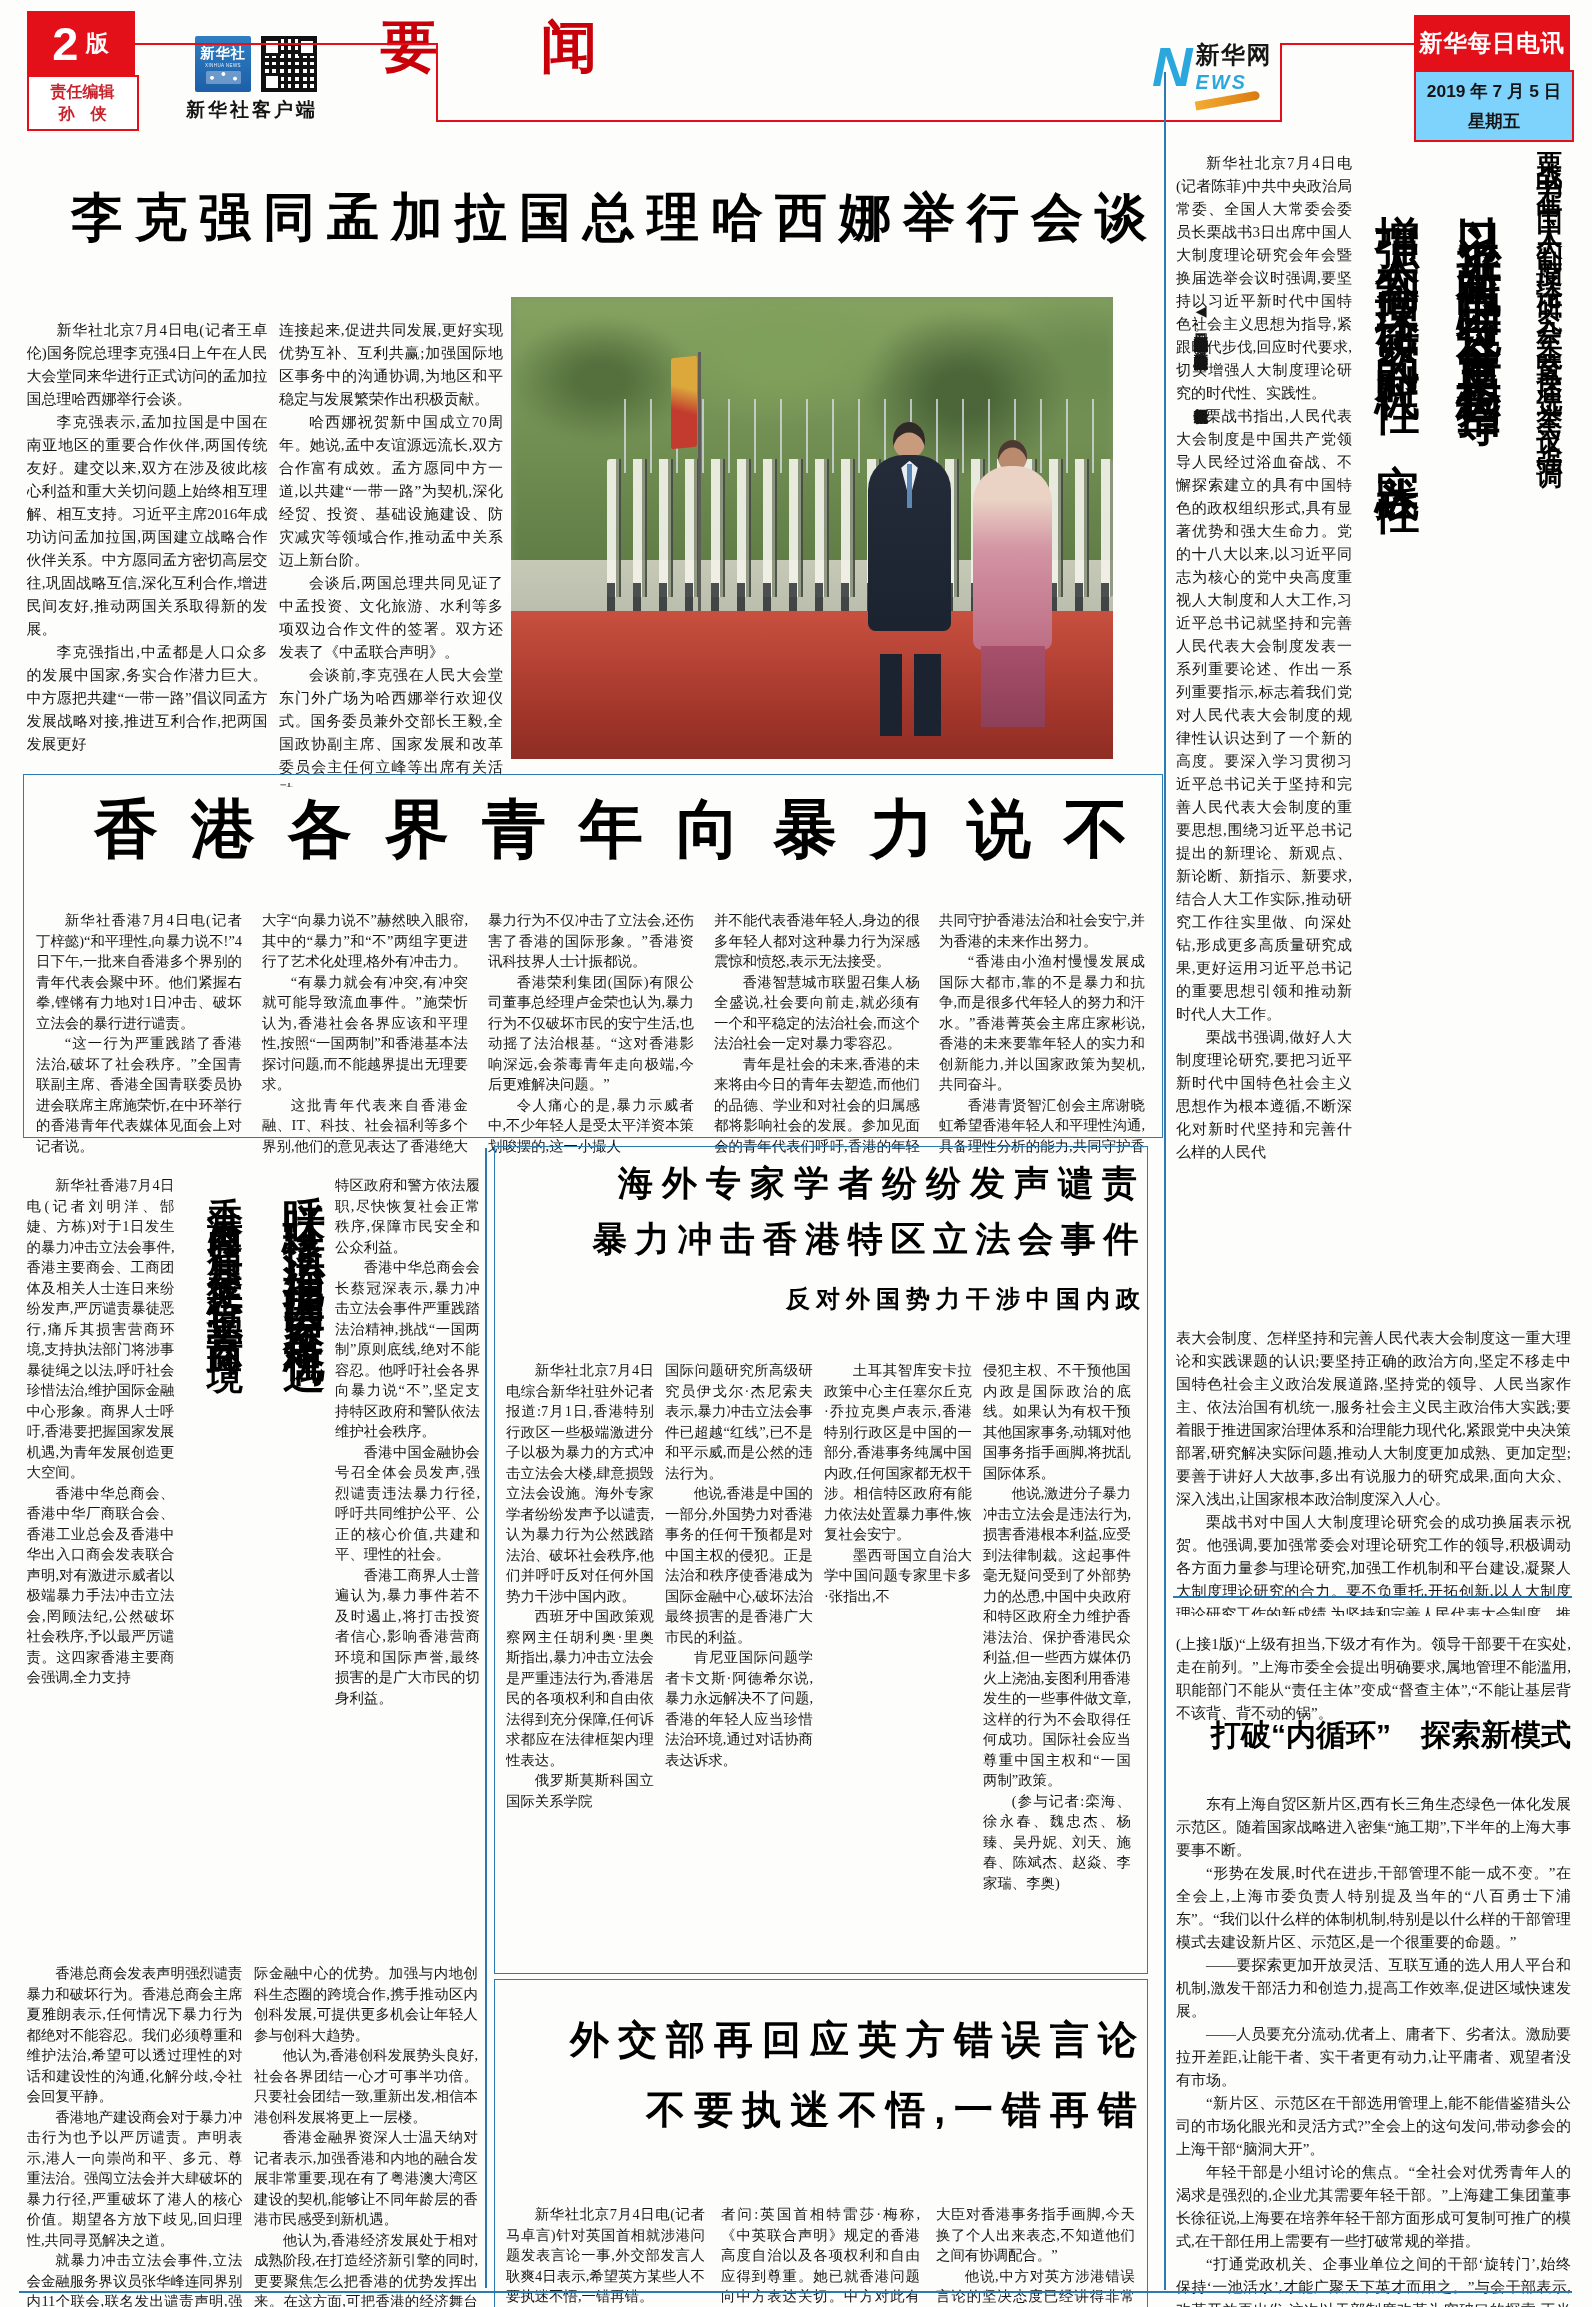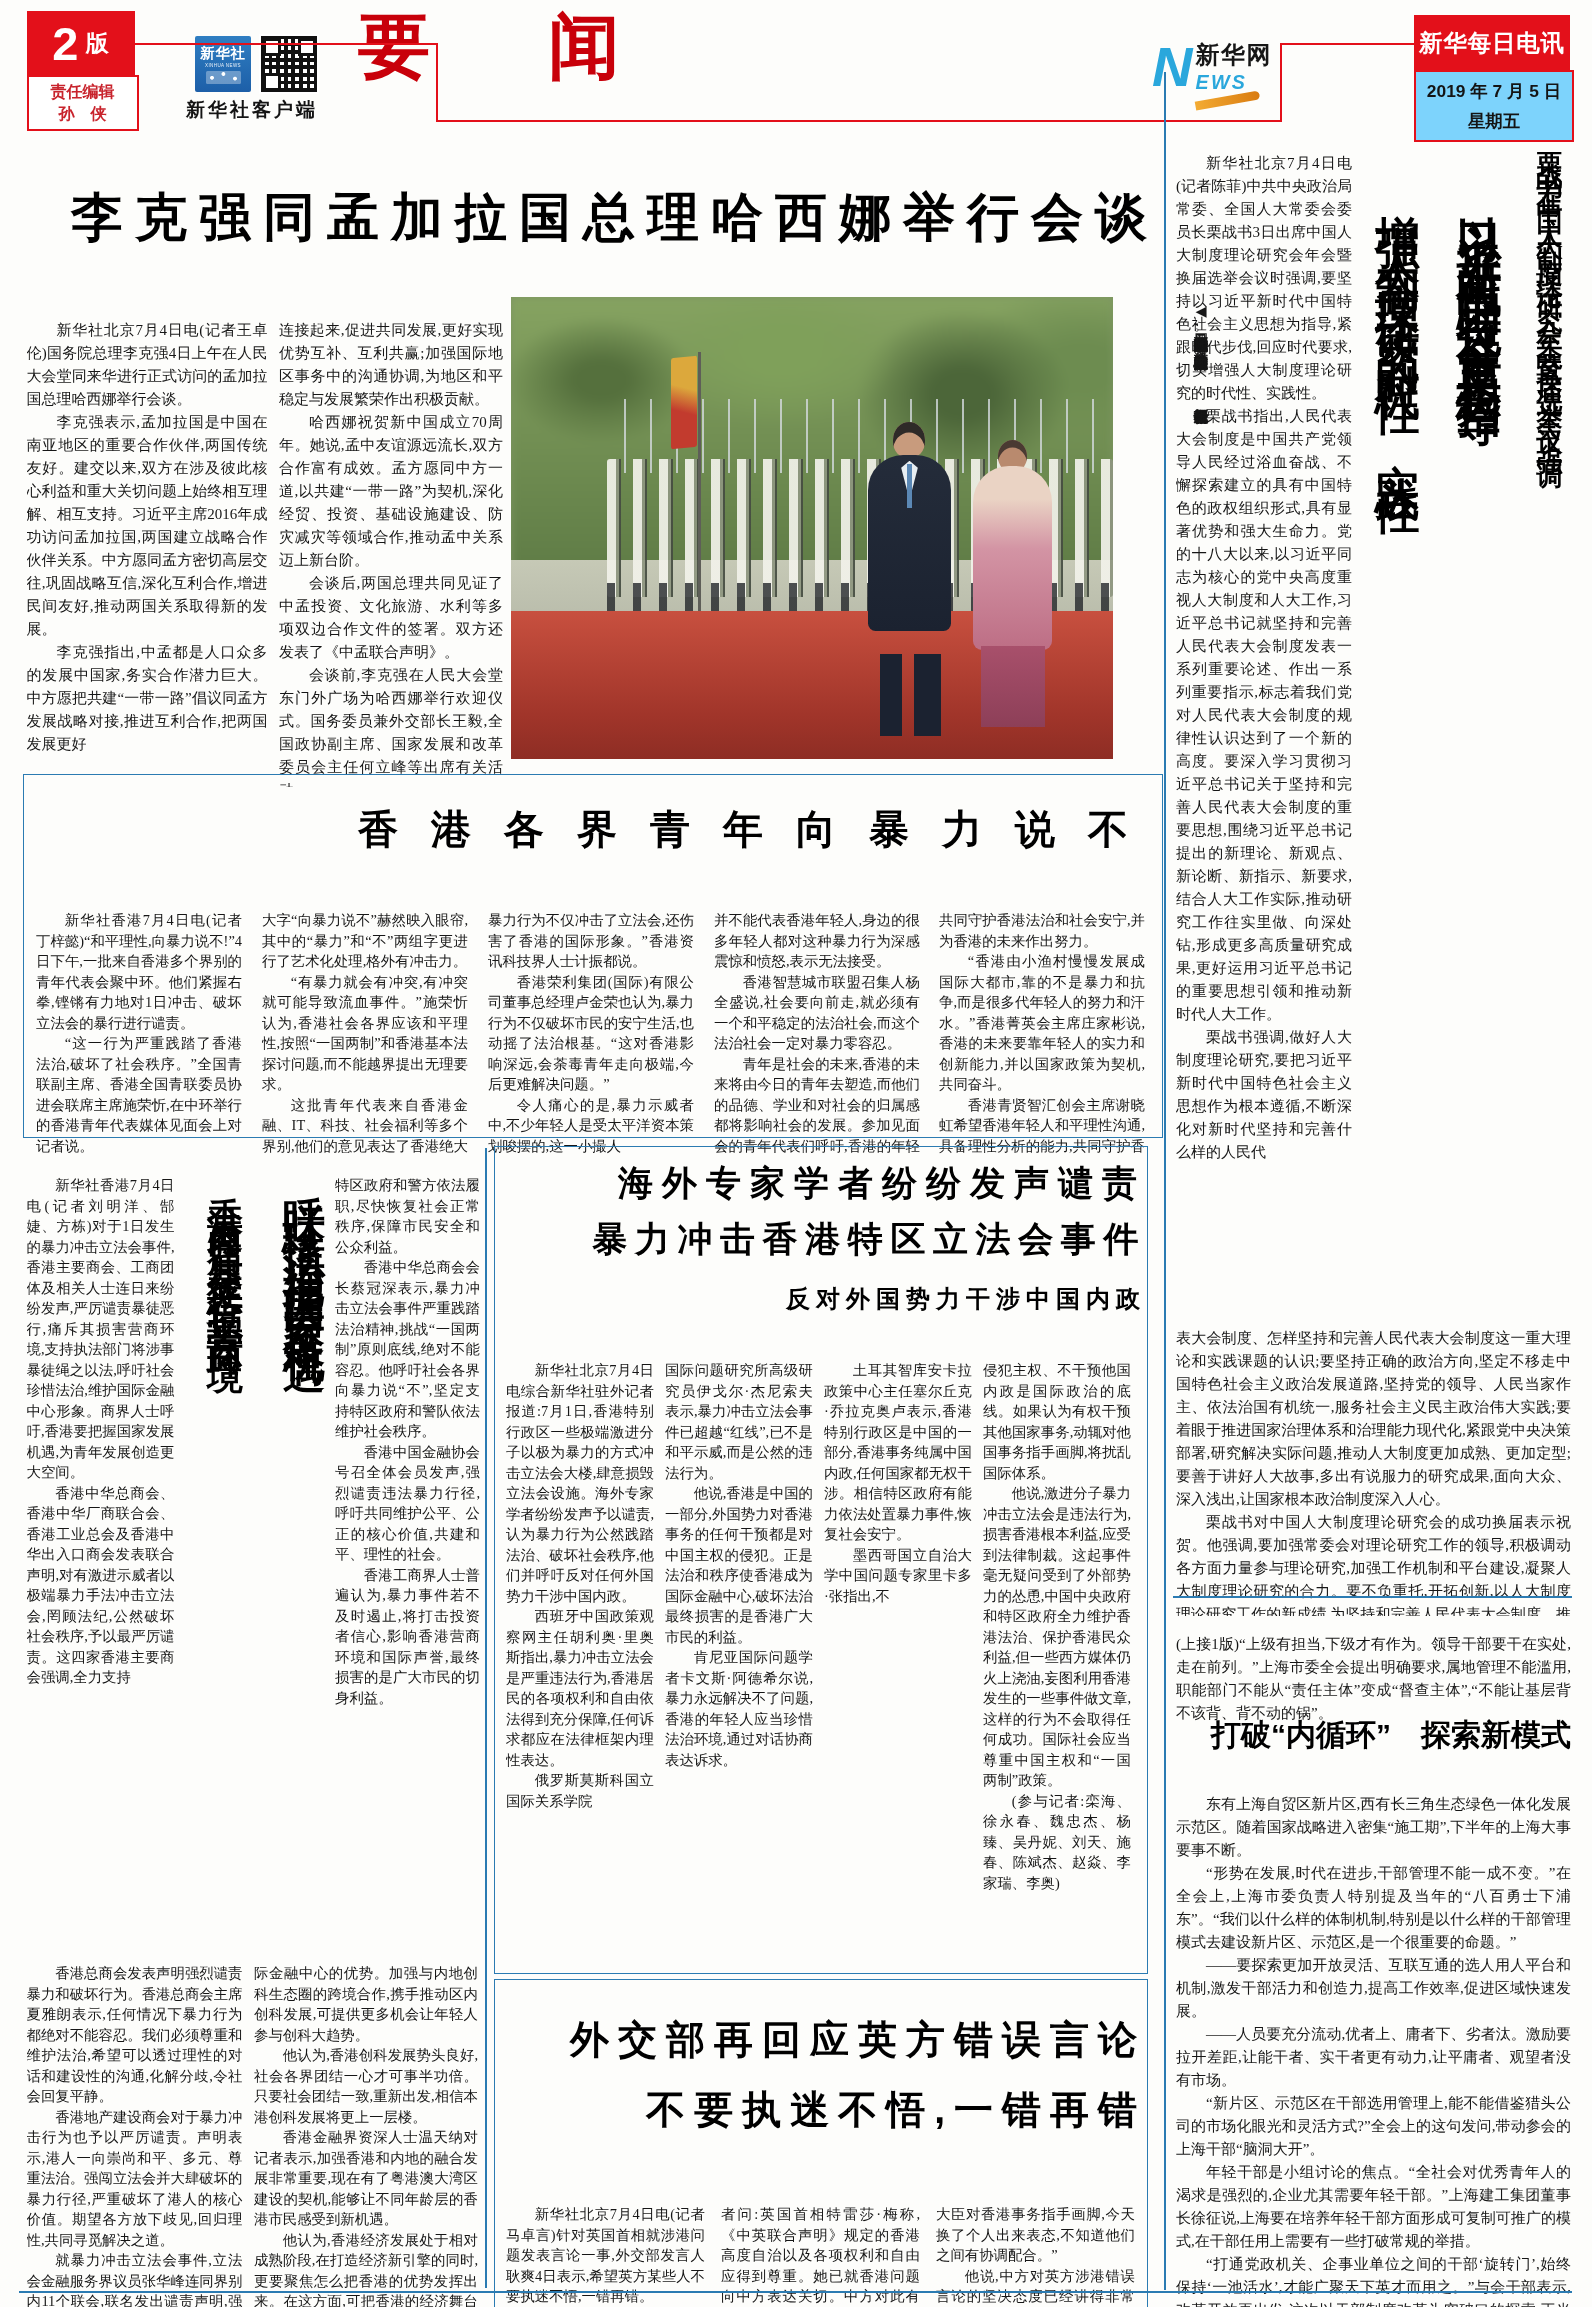--- a/index.html
+++ b/index.html
@@ -23,21 +23,21 @@
                  radial-gradient(circle 1.5px at 17.4px 3px,#fff 1.5px,transparent 2.3px),
                  radial-gradient(circle 1.5px at 29px 7.6px,#fff 1.5px,transparent 2.3px),
                  linear-gradient(#ffffff55,#ffffff55);background-size:100% 100%;border-radius:1.5px;}
   .qr{left:261px;top:36px;width:56px;height:56px;background:
         repeating-linear-gradient(0deg,#111 0 3.8px,transparent 3.8px 7.6px),
         repeating-linear-gradient(90deg,#111 0 3.8px,#fff 3.8px 7.6px);outline:2.3px solid #fff;}
   .qr i{position:absolute;width:12px;height:12px;border:3px solid #111;background:#fff;}
   .qr i.a{left:1.5px;top:1.5px;} .qr i.b{right:1.5px;top:1.5px;} .qr i.c{left:1.5px;bottom:1.5px;}
   .applabel{left:186px;top:97px;width:144px;height:23px;font-size:19px;font-weight:700;letter-spacing:3px;}
   .sectitle{left:326px;top:9px;width:349px;height:76px;display:flex;align-items:center;justify-content:center;
-            font-size:72px;font-weight:900;color:#c8000a;letter-spacing:23px;font-family:"Liberation Serif",serif;}
+            font-size:57px;font-weight:900;color:#c8000a;letter-spacing:23px;font-family:"Liberation Serif",serif;}
   .newslogo{left:1152px;top:39px;width:144px;height:76px;display:flex;align-items:flex-start;gap:3px;}
   .newslogo .n{font-size:56px;line-height:55px;font-weight:900;color:#2aa7dc;font-style:italic;}
   .newslogo .right{display:flex;flex-direction:column;}
   .newslogo .cn{font-size:24px;font-weight:900;color:#161616;letter-spacing:1.5px;}
   .newslogo .ews{font-size:19.7px;font-weight:900;color:#2aa7dc;letter-spacing:2.3px;font-style:italic;}
   .newslogo .swoosh{width:65px;height:9px;background:linear-gradient(90deg,#f3ab33,#d97b10);
             border-radius:0 9px 9px 0;transform:rotate(-10deg);margin-top:1.5px;}
   .masthead{left:1414px;top:15px;width:156px;height:55px;background:#e3101a;color:#fff;display:flex;
             align-items:center;justify-content:center;font-size:23.5px;font-weight:900;letter-spacing:0.8px;}
   .datebox{left:1414px;top:70px;width:156px;height:68px;background:#7dd3fc;border:2.3px solid #e3101a;
@@ -211,21 +211,21 @@
       <p>东有上海自贸区新片区,西有长三角生态绿色一体化发展示范区。随着国家战略进入密集“施工期”,下半年的上海大事要事不断。</p>
       <p>“形势在发展,时代在进步,干部管理不能一成不变。”在全会上,上海市委负责人特别提及当年的“八百勇士下浦东”。“我们以什么样的体制机制,特别是以什么样的干部管理模式去建设新片区、示范区,是一个很重要的命题。”</p>
       <p>——要探索更加开放灵活、互联互通的选人用人平台和机制,激发干部活力和创造力,提高工作效率,促进区域快速发展。</p>
       <p>——人员要充分流动,优者上、庸者下、劣者汰。激励要拉开差距,让能干者、实干者更有动力,让平庸者、观望者没有市场。</p>
       <p>“新片区、示范区在干部选用管理上,能不能借鉴猎头公司的市场化眼光和灵活方式?”全会上的这句发问,带动参会的上海干部“脑洞大开”。</p>
       <p>年轻干部是小组讨论的焦点。“全社会对优秀青年人的渴求是强烈的,企业尤其需要年轻干部。”上海建工集团董事长徐征说,上海要在培养年轻干部方面形成可复制可推广的模式,在干部任用上需要有一些打破常规的举措。</p>
       <p>“打通党政机关、企事业单位之间的干部‘旋转门’,始终保持‘一池活水’,才能广聚天下英才而用之。”与会干部表示,改革开放再出发,这次以干部制度改革为突破口的探索,正当其时。</p>
     </div>
 
   <div class="abs box" style="left:23px;top:774px;width:1138px;height:362px"></div>
-  <div class="abs head" style="left:23px;top:788px;width:1138px;height:85px;font-size:40px;line-height:83px;letter-spacing:33px">香港各界青年向暴力说不</div>
+  <div class="abs head" style="left:23px;top:788px;width:1138px;height:85px;font-size:64px;line-height:83px;letter-spacing:33px">香港各界青年向暴力说不</div>
   <div class="col" style="left:36px;top:885px;width:206px;height:244px">
       <p>新华社香港7月4日电(记者丁梓懿)“和平理性,向暴力说不!”4日下午,一批来自香港多个界别的青年代表会聚中环。他们紧握右拳,铿锵有力地对1日冲击、破坏立法会的暴行进行谴责。</p>
       <p>“这一行为严重践踏了香港法治,破坏了社会秩序。”全国青联副主席、香港全国青联委员协进会联席主席施荣忻,在中环举行的香港青年代表媒体见面会上对记者说。</p>
     </div>
   <div class="col cont" style="left:262px;top:885px;width:206px;height:244px">
       <p>大字“向暴力说不”赫然映入眼帘,其中的“暴力”和“不”两组字更进行了艺术化处理,格外有冲击力。</p>
       <p>“有暴力就会有冲突,有冲突就可能导致流血事件。”施荣忻认为,香港社会各界应该和平理性,按照“一国两制”和香港基本法探讨问题,而不能越界提出无理要求。</p>
       <p>这批青年代表来自香港金融、IT、科技、社会福利等多个界别,他们的意见表达了香港绝大多数青年人的心声。</p>
     </div>
   <div class="col cont" style="left:488px;top:885px;width:206px;height:244px">

